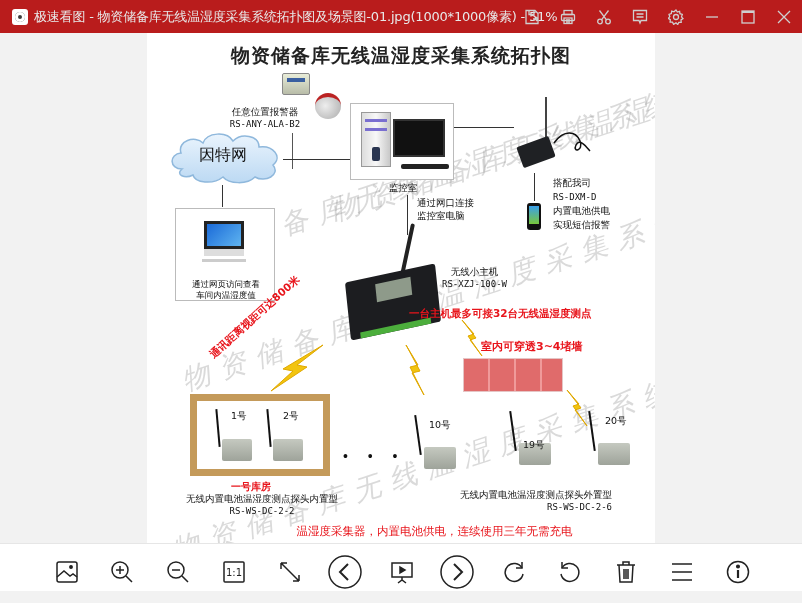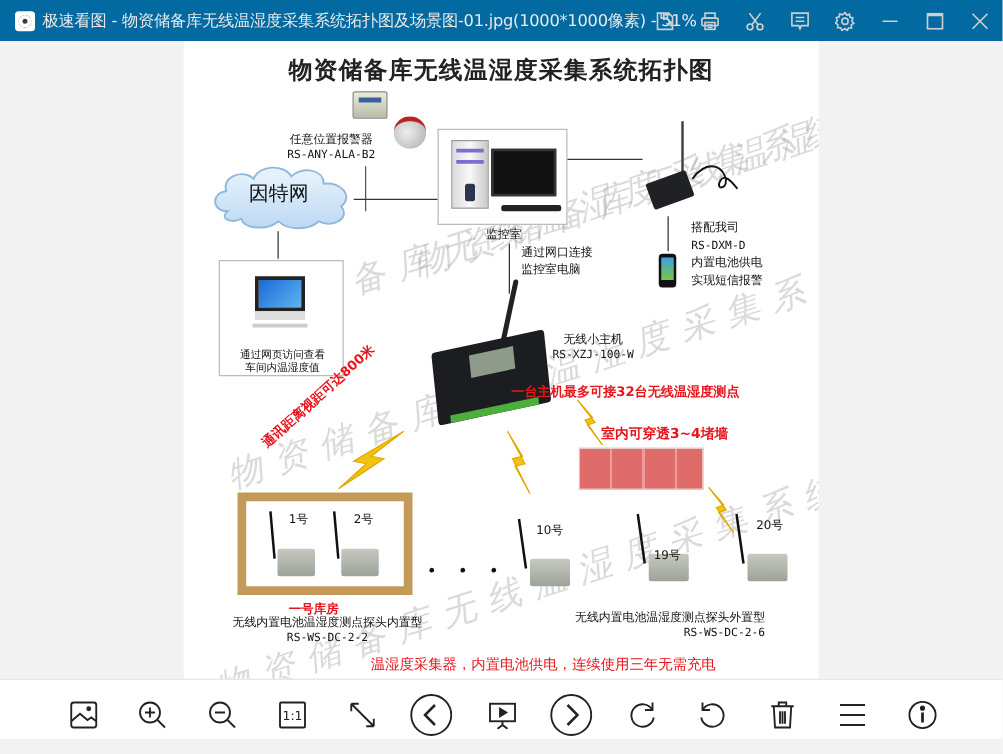--- a/index.html
+++ b/index.html
@@ -1,17 +1,17 @@
 <!DOCTYPE html>
 <html><head>
 <meta charset="utf-8">
 <style>
   * { box-sizing: border-box; margin: 0; padding: 0; }
   html, body { width: 802px; height: 603px; overflow: hidden; background: #f2f2f2; font-family: "Liberation Sans", "DejaVu Sans", sans-serif; }
-  .titlebar { position: absolute; left: 0; top: 0; width: 802px; height: 33px; background: #0369a1; color: #e8e8e8; display: flex; align-items: center; }
+  .titlebar { position: absolute; left: 0; top: 0; width: 802px; height: 33px; background: #b91c1c; color: #e8e8e8; display: flex; align-items: center; }
   .titlebar .logo { width: 16px; height: 16px; margin-left: 12px; border-radius: 3px; background: #fff; position: relative; }
   .titlebar .logo::after { content: ""; position: absolute; left: 3px; top: 3px; width: 10px; height: 10px; border-radius: 50%; background: #3c3c3c; box-shadow: inset 0 0 0 3px #fff; }
   .titlebar .title { margin-left: 6px; font-size: 13px; white-space: nowrap; font-family: "DejaVu Sans", sans-serif; letter-spacing: -0.2px; }
   .titlebar .tools { position: absolute; right: 0; top: 0; height: 33px; display: flex; align-items: center; }
   .tb-btn { width: 36px; height: 33px; display: flex; align-items: center; justify-content: center; cursor: pointer; }
   .tb-btn svg { stroke: #cfcfcf; fill: none; stroke-width: 1.3; }
   .viewer { position: absolute; left: 0; top: 33px; width: 802px; height: 510px; background: #f2f2f2; }
   .canvas { position: absolute; left: 147px; top: 0; width: 508px; height: 510px; background: #ffffff; overflow: hidden; }
   .bottombar { position: absolute; left: 0; top: 543px; width: 802px; height: 48px; background: #ffffff; border-top: 1px solid #e6e6e6; }
   .bb-btn { position: absolute; top: 13px; width: 30px; height: 30px; display: flex; align-items: center; justify-content: center; cursor: pointer; }

